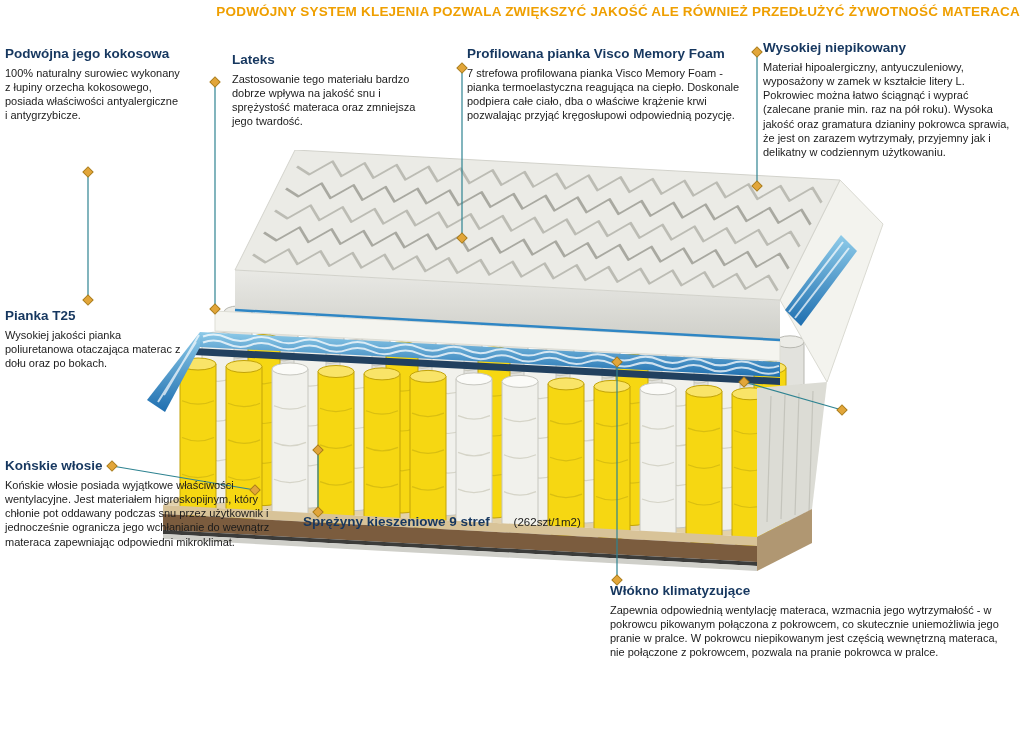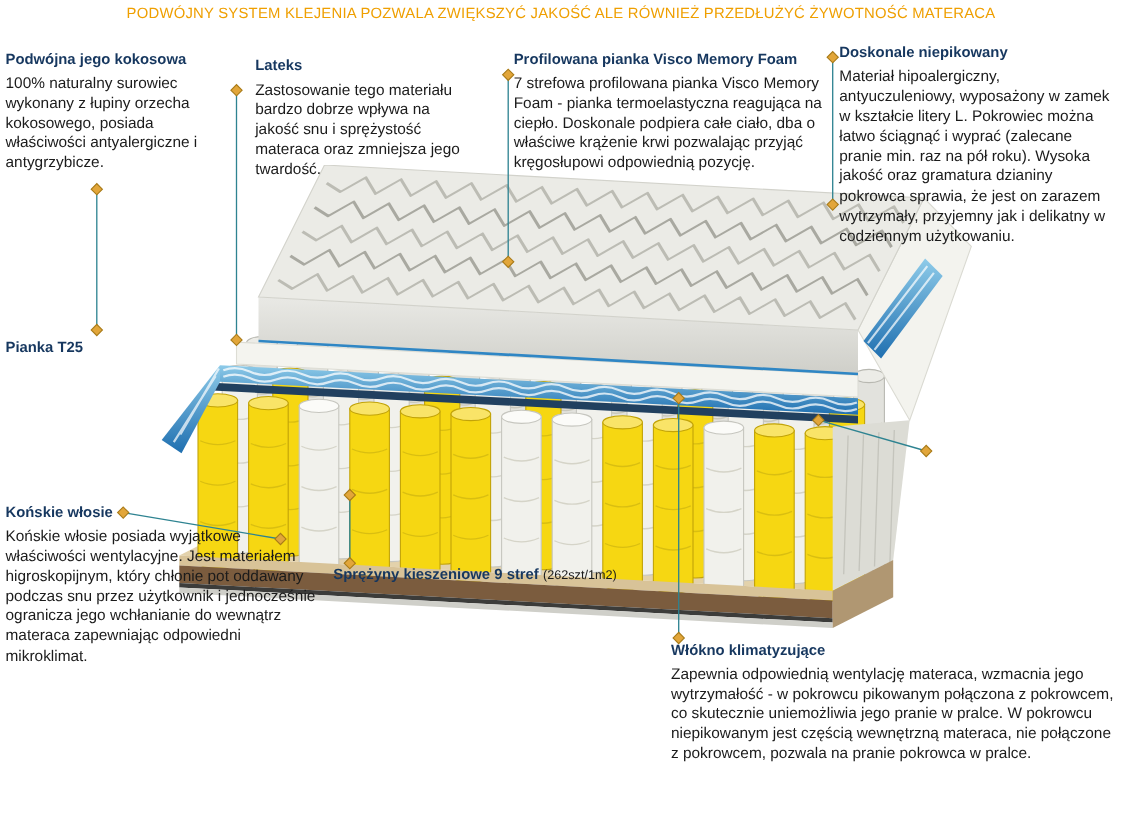--- a/index.html
+++ b/index.html
@@ -3,27 +3,27 @@
 <meta charset="utf-8">
 <style>
   *{margin:0;padding:0;box-sizing:border-box}
   html,body{width:1020px;height:742px}
   body{
     position:relative;overflow:hidden;background:#ffffff;
     font-family:"Liberation Sans",sans-serif;color:#191919;
   }
   .stage{position:absolute;inset:0}
   .banner{
-    position:absolute;top:4px;left:0;width:100%;text-align:center;
-    font-size:13.5px;font-weight:normal;letter-spacing:.2px;z-index:10;
+    position:absolute;top:4px;left:0;width:100%;text-align:right;
+    font-size:13.5px;font-weight:bold;letter-spacing:.2px;z-index:10;
   }
   .callout{position:absolute;z-index:10}
   .callout h3{font-size:13.5px;font-weight:bold;color:#16375f;line-height:1.15;margin-bottom:4px}
-  .callout p{font-size:14px;line-height:1.3;color:#1b1b1b;margin-top:2px}
-  .note{font-weight:normal;font-size:11.5px;color:#1b1b1b;margin-left:0}
+  .callout p{font-size:11px;line-height:1.3;color:#1b1b1b;margin-top:2px}
+  .note{font-weight:normal;font-size:11.5px;color:#1b1b1b;margin-left:20px}
 
   .co-coconut{left:5px;top:46px;width:176px}
   .co-latex{left:232px;top:52px;width:200px}
   .co-visco{left:467px;top:46px;width:290px}
   .co-cover{left:763px;top:40px;width:254px}
   .co-t25{left:5px;top:308px;width:180px}
   .co-horsehair{left:5px;top:458px;width:290px}
   .co-horsehair h3{}
   .co-springs{left:303px;top:514px;width:340px}
   .co-felt{left:845px;top:398px;width:172px}
@@ -327,26 +327,27 @@
     <h3>Lateks</h3>
     <p>Zastosowanie tego materiału bardzo dobrze wpływa na jakość snu i sprężystość materaca oraz zmniejsza jego twardość.</p>
   </div>
 
   <div class="callout co-visco">
     <h3>Profilowana pianka Visco Memory Foam</h3>
     <p>7 strefowa profilowana pianka Visco Memory Foam - pianka termoelastyczna reagująca na ciepło. Doskonale podpiera całe ciało, dba o właściwe krążenie krwi pozwalając przyjąć kręgosłupowi odpowiednią pozycję.</p>
   </div>
 
   <div class="callout co-cover">
-    <h3>Doskonale niepikowany</h3>
+    <h3>Wysokiej niepikowany</h3>
     <p>Materiał hipoalergiczny, antyuczuleniowy, wyposażony w zamek w kształcie litery L. Pokrowiec można łatwo ściągnąć i wyprać (zalecane pranie min. raz na pół roku). Wysoka jakość oraz gramatura dzianiny pokrowca sprawia, że jest on zarazem wytrzymały, przyjemny jak i delikatny w codziennym użytkowaniu.</p>
   </div>
 
   <div class="callout co-t25">
     <h3>Pianka T25</h3>
+    <p>Wysokiej jakości pianka poliuretanowa otaczająca materac z dołu oraz po bokach.</p>
   </div>
 
   <div class="callout co-horsehair">
     <h3>Końskie włosie</h3>
     <p>Końskie włosie posiada wyjątkowe właściwości wentylacyjne. Jest materiałem higroskopijnym, który chłonie pot oddawany podczas snu przez użytkownik i jednocześnie ogranicza jego wchłanianie do wewnątrz materaca zapewniając odpowiedni mikroklimat.</p>
   </div>
 
   <div class="callout co-springs">
     <h3>
       <span>Sprężyny kieszeniowe 9 stref</span>

